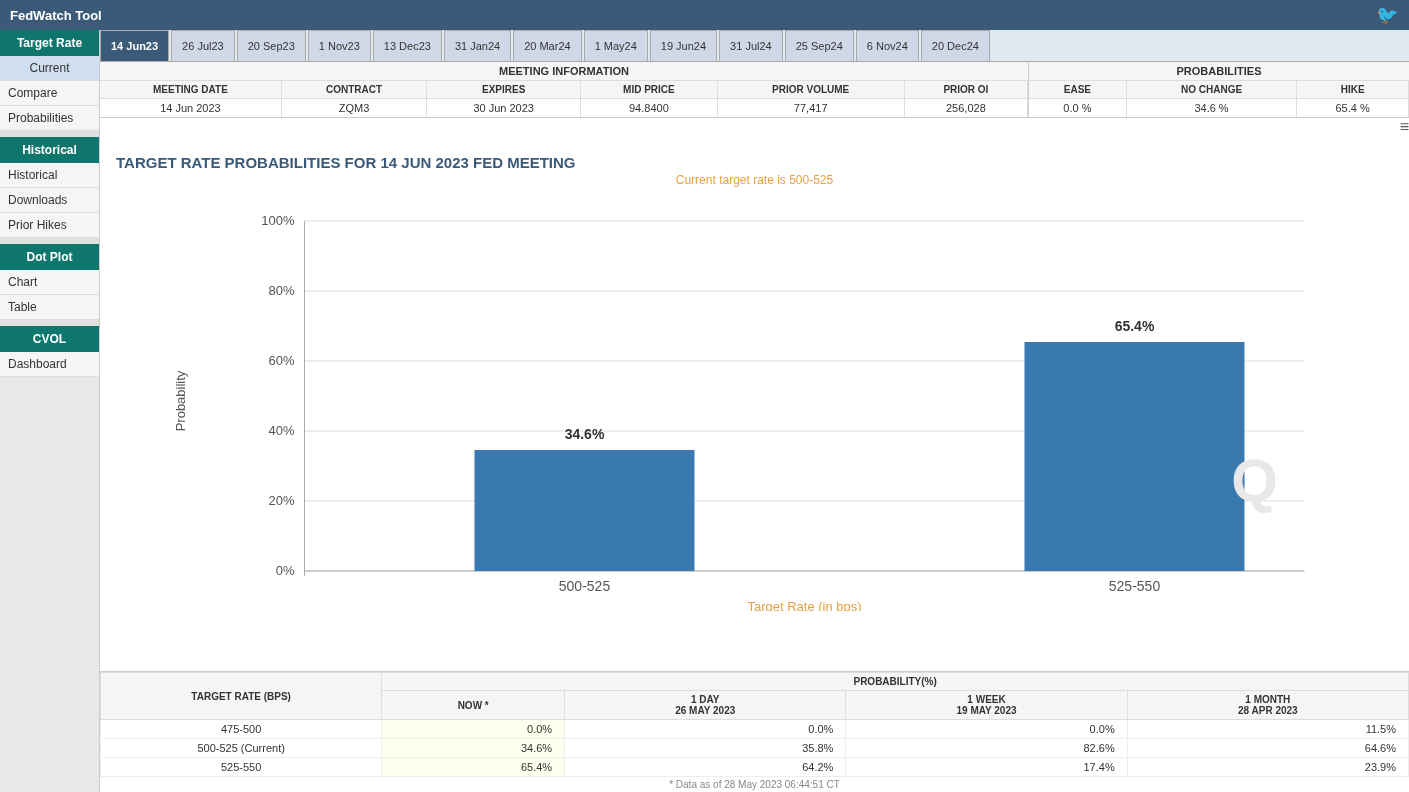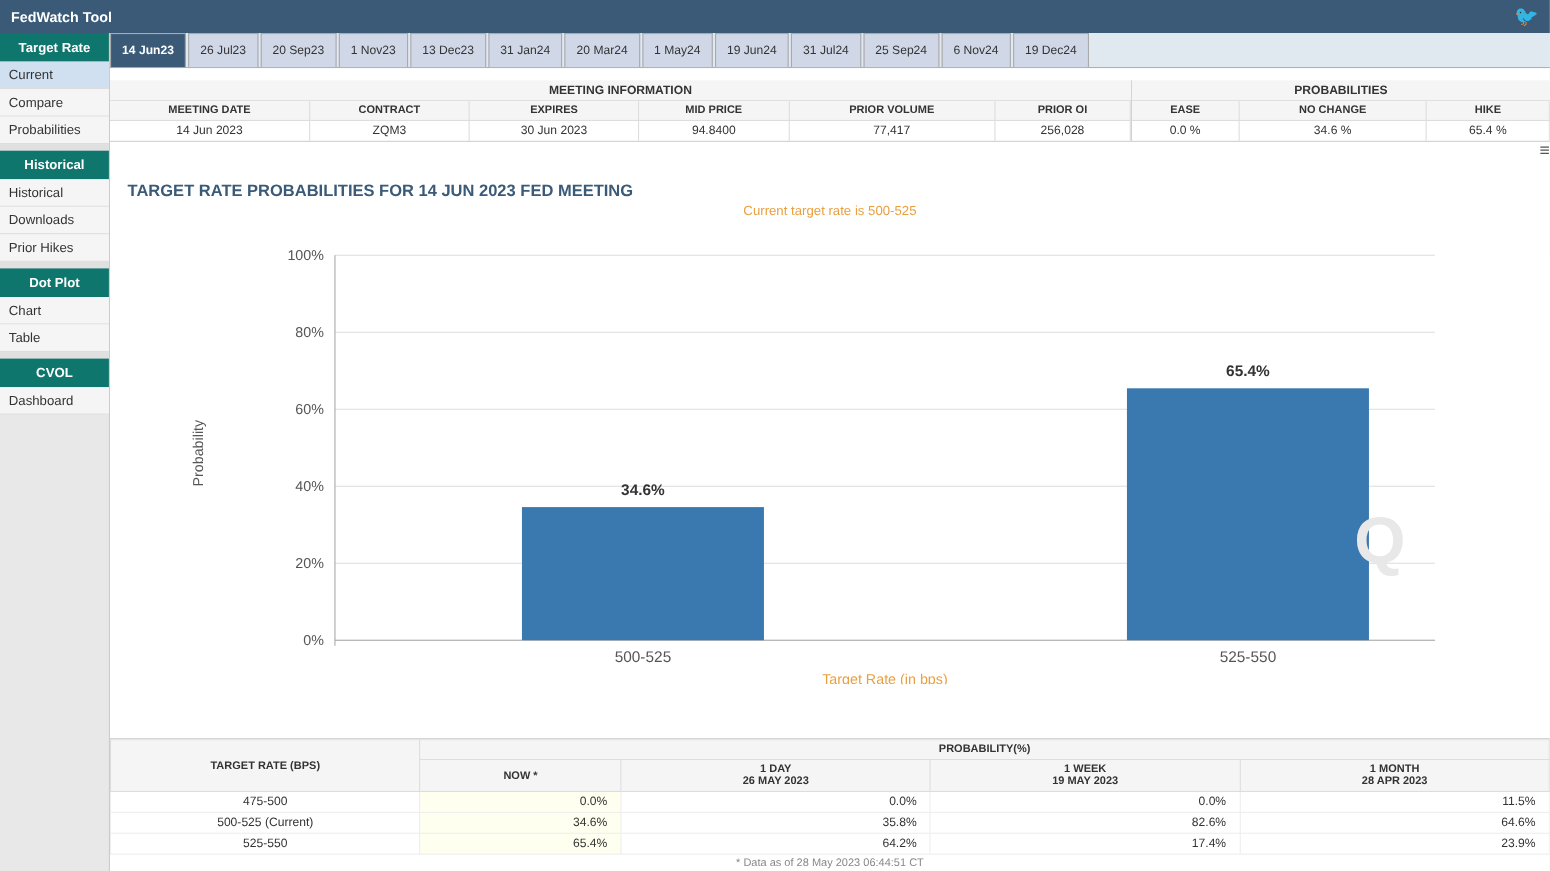--- a/index.html
+++ b/index.html
@@ -41,21 +41,21 @@
       width: 100%;
     }
     .sidebar-item {
       padding: 5px 8px;
       font-size: 12px;
       color: #333;
       cursor: pointer;
       border-bottom: 1px solid #ddd;
       background: #f5f5f5;
     }
-    .sidebar-item.active { background: #d0e0f0; }
+    .sidebar-item.active { background: #d0e0f0; text-align: center; }
     .sidebar-divider { height: 6px; background: #e0e0e0; }
 
     
     #content { flex: 1; display: flex; flex-direction: column; overflow: hidden; }
 
     
     #tab-bar {
       background: #e0e8f0;
       display: flex;
       align-items: center;
@@ -95,21 +95,20 @@
       font-size: 11px;
       font-weight: bold;
       padding: 3px;
       background: #f5f5f5;
       border-bottom: 1px solid #ddd;
       color: #333;
     }
 
     #info-probabilities-row {
       display: flex;
-      margin-top: 11px;
     }
     #meeting-info-table-container {
       flex: 1;
       border-right: 1px solid #ccc;
     }
     #probabilities-container {
       width: 380px;
     }
 
     table.data-table {
@@ -264,21 +263,21 @@
       <div class="tab">20 Sep23</div>
       <div class="tab">1 Nov23</div>
       <div class="tab">13 Dec23</div>
       <div class="tab">31 Jan24</div>
       <div class="tab">20 Mar24</div>
       <div class="tab">1 May24</div>
       <div class="tab">19 Jun24</div>
       <div class="tab">31 Jul24</div>
       <div class="tab">25 Sep24</div>
       <div class="tab">6 Nov24</div>
-      <div class="tab">19 Dec24</div>
+      <div class="tab">20 Dec24</div>
     </div>
 
     <div id="meeting-info-section">
       <div id="info-probabilities-row">
         <div id="meeting-info-table-container">
           <div class="section-header">MEETING INFORMATION</div>
           <table class="data-table">
             <thead>
               <tr>
                 <th>MEETING DATE</th>

